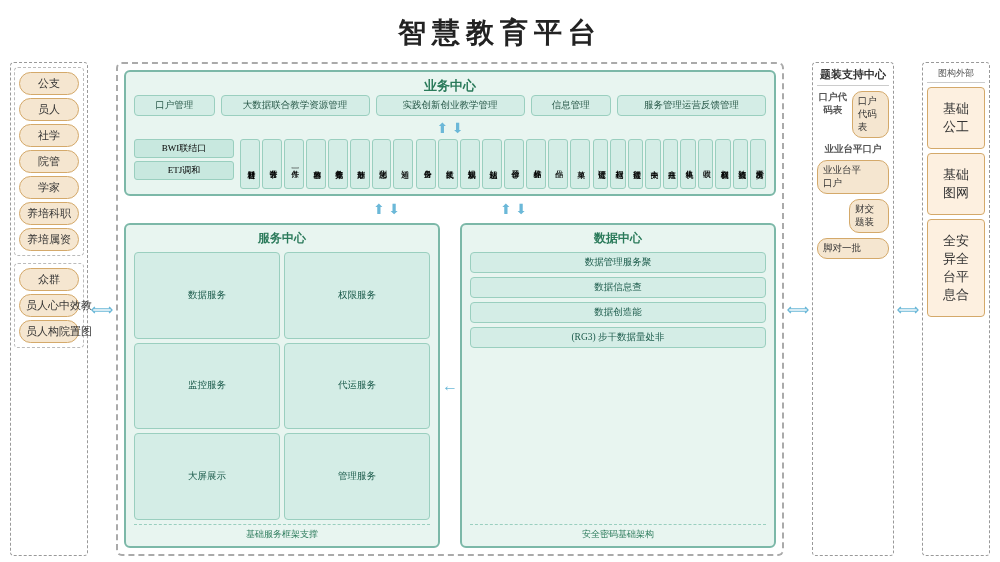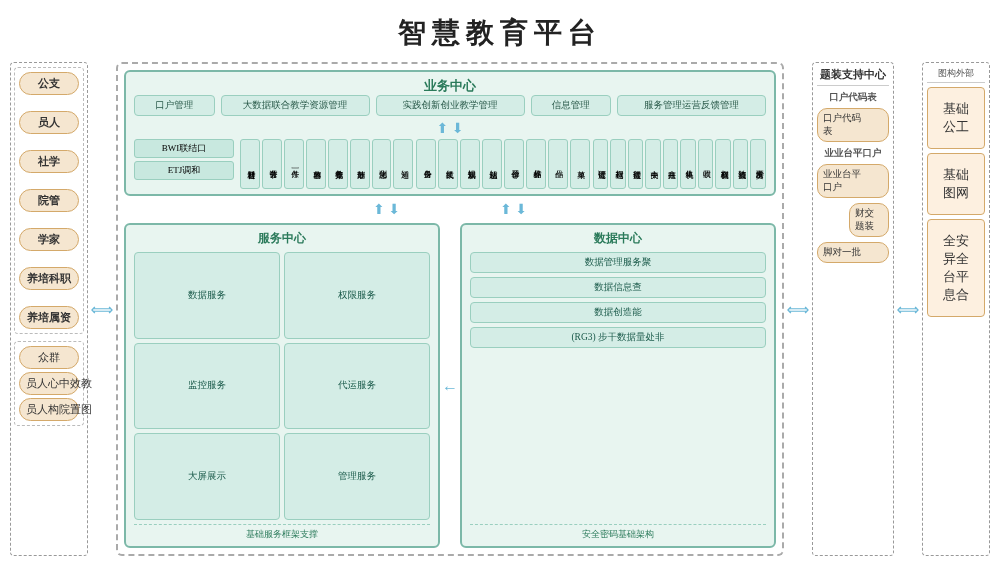--- a/index.html
+++ b/index.html
@@ -274,21 +274,21 @@
   </style>
 </head>
 <body>
 
 <div class="page">
   <h1 class="main-title">智慧教育平台</h1>
 
   <div class="main-row">
 
     <div class="left-outer-box">
-      <div style="border:1.5px dashed #bbb; border-radius:4px; padding:4px; display:flex; flex-direction:column; gap:16px; margin-bottom:4px;font-weight:bold;">
+      <div style="border:1.5px dashed #bbb; border-radius:4px; padding:4px; display:flex; flex-direction:column; gap:3px; margin-bottom:4px;">
         <div class="sidebar-item">公支</div>
         <div class="sidebar-item">员人</div>
         <div class="sidebar-item">社学</div>
         <div class="sidebar-item">院管</div>
         <div class="sidebar-item">学家</div>
         <div class="sidebar-item">养培科职</div>
         <div class="sidebar-item">养培属资</div>
       </div>
       <div style="border:1.5px dashed #bbb; border-radius:4px; padding:4px; display:flex; flex-direction:column; gap:3px;">
         <div class="sidebar-item">众群</div>
@@ -393,21 +393,21 @@
 
       </div>
     </div>
 
     <div class="arrow-connector">
       <span class="arr">⟺</span>
     </div>
 
     <div class="right-col1">
       <div style="font-size:11px; font-weight:bold; text-align:center; color:#333; border-bottom:1px solid #ccc; padding-bottom:3px;">题装支持中心</div>
-      <div style="display:flex; flex-direction:column; gap:3px;">
+      <div style="display:flex; flex-direction:row; gap:3px;">
         <div style="font-size:9.5px; font-weight:bold; text-align:center; color:#555; margin-bottom:1px;">口户代码表</div>
         <div class="right-item">口户代码<br>表</div>
       </div>
       <div style="display:flex; flex-direction:column; gap:3px;">
         <div style="font-size:9.5px; font-weight:bold; text-align:center; color:#555; margin-bottom:1px;">业业台平口户</div>
         <div class="right-item">业业台平<br>口户</div>
       </div>
       <div style="display:flex; flex-direction:column; gap:3px;padding-left:32px;">
         <div class="right-item">财交题装</div>
       </div>

